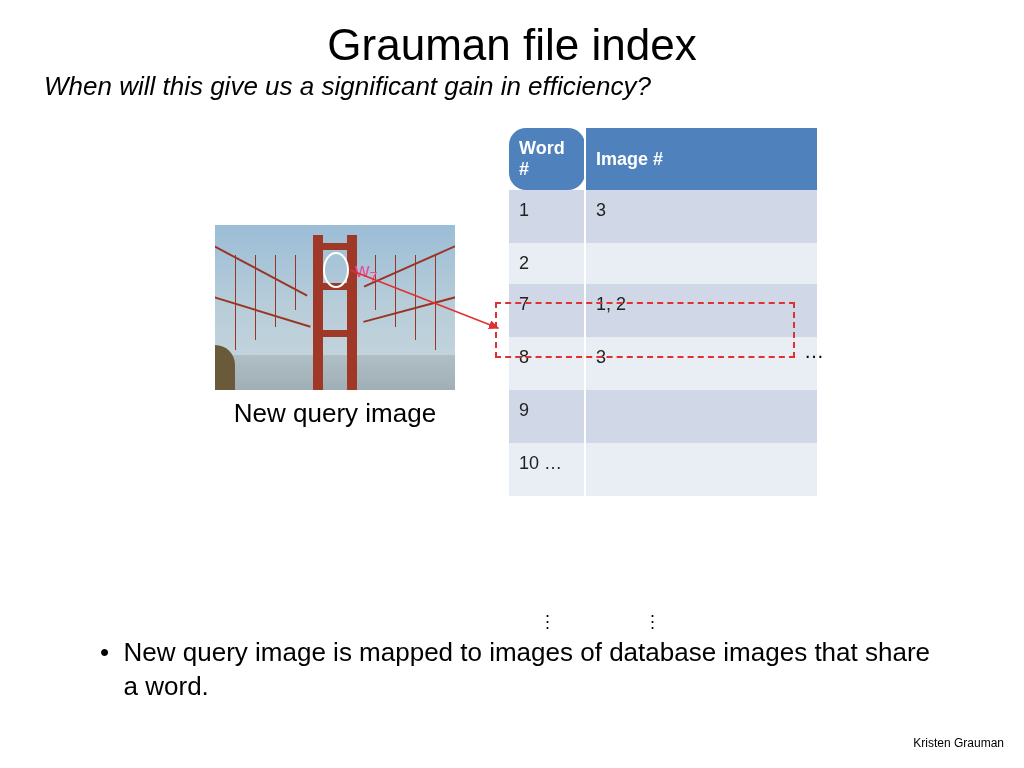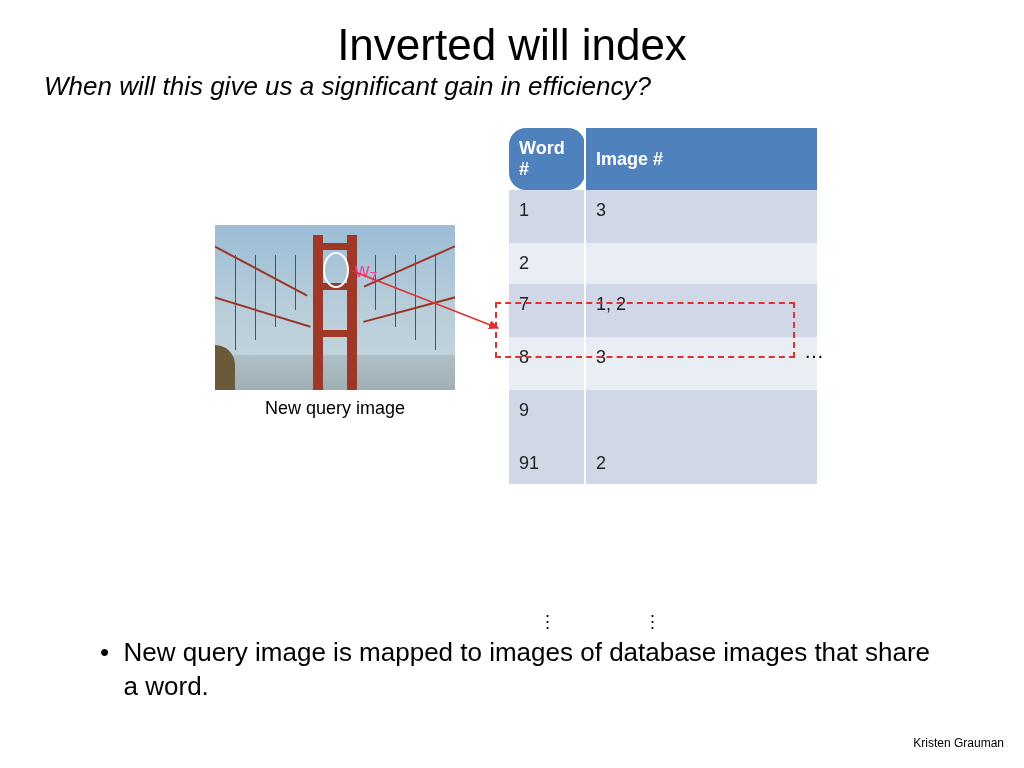--- a/index.html
+++ b/index.html
@@ -103,21 +103,21 @@
     }
     .annot-label {
       position: absolute;
       left: 355px;
       top: 259px;
       color: #ec4899;
       font-size: 20px;
     }
     .annot-label sub { font-size: 14px; }
     .query-caption {
-      font-size: 18px;
+      font-size: 26px;
       margin-top: 8px;
     }
     .table-wrap {
       position: absolute;
       left: 509px;
       top: 128px;
     }
     table {
       border-collapse: collapse;
       font-size: 18px;
@@ -187,21 +187,21 @@
     .attribution {
       position: absolute;
       right: 20px;
       bottom: 18px;
       font-size: 12px;
     }
   </style>
 </head>
 <body>
 
-<h1 class="title">Inverted will index</h1>
+<h1 class="title">Grauman file index</h1>
 
 <div class="question">When will this give us a significant gain in efficiency?</div>
 
 <div class="query-area">
   <div class="query-image">
     <div class="sky"></div>
     <div class="cable cable-l1"></div>
     <div class="cable cable-l2"></div>
     <div class="cable cable-r1"></div>
     <div class="cable cable-r2"></div>
@@ -262,23 +262,23 @@
           <td>1, 2</td>
         </tr>
       <tr class="band-b">
           <td>8</td>
           <td>3</td>
         </tr>
       <tr class="band-a">
           <td>9</td>
           <td></td>
         </tr>
-      <tr class="band-a short">
-          <td>91</td>
-          <td>2</td>
+      <tr class="band-b">
+          <td>10 …</td>
+          <td></td>
         </tr>
     </tbody>
   </table>
 </div>
 
 <div class="highlight-box"></div>
 <div class="ellipsis-right">…</div>
 
 <div class="vdots" style="left:545px; top:608px;">
     <span>.</span>

